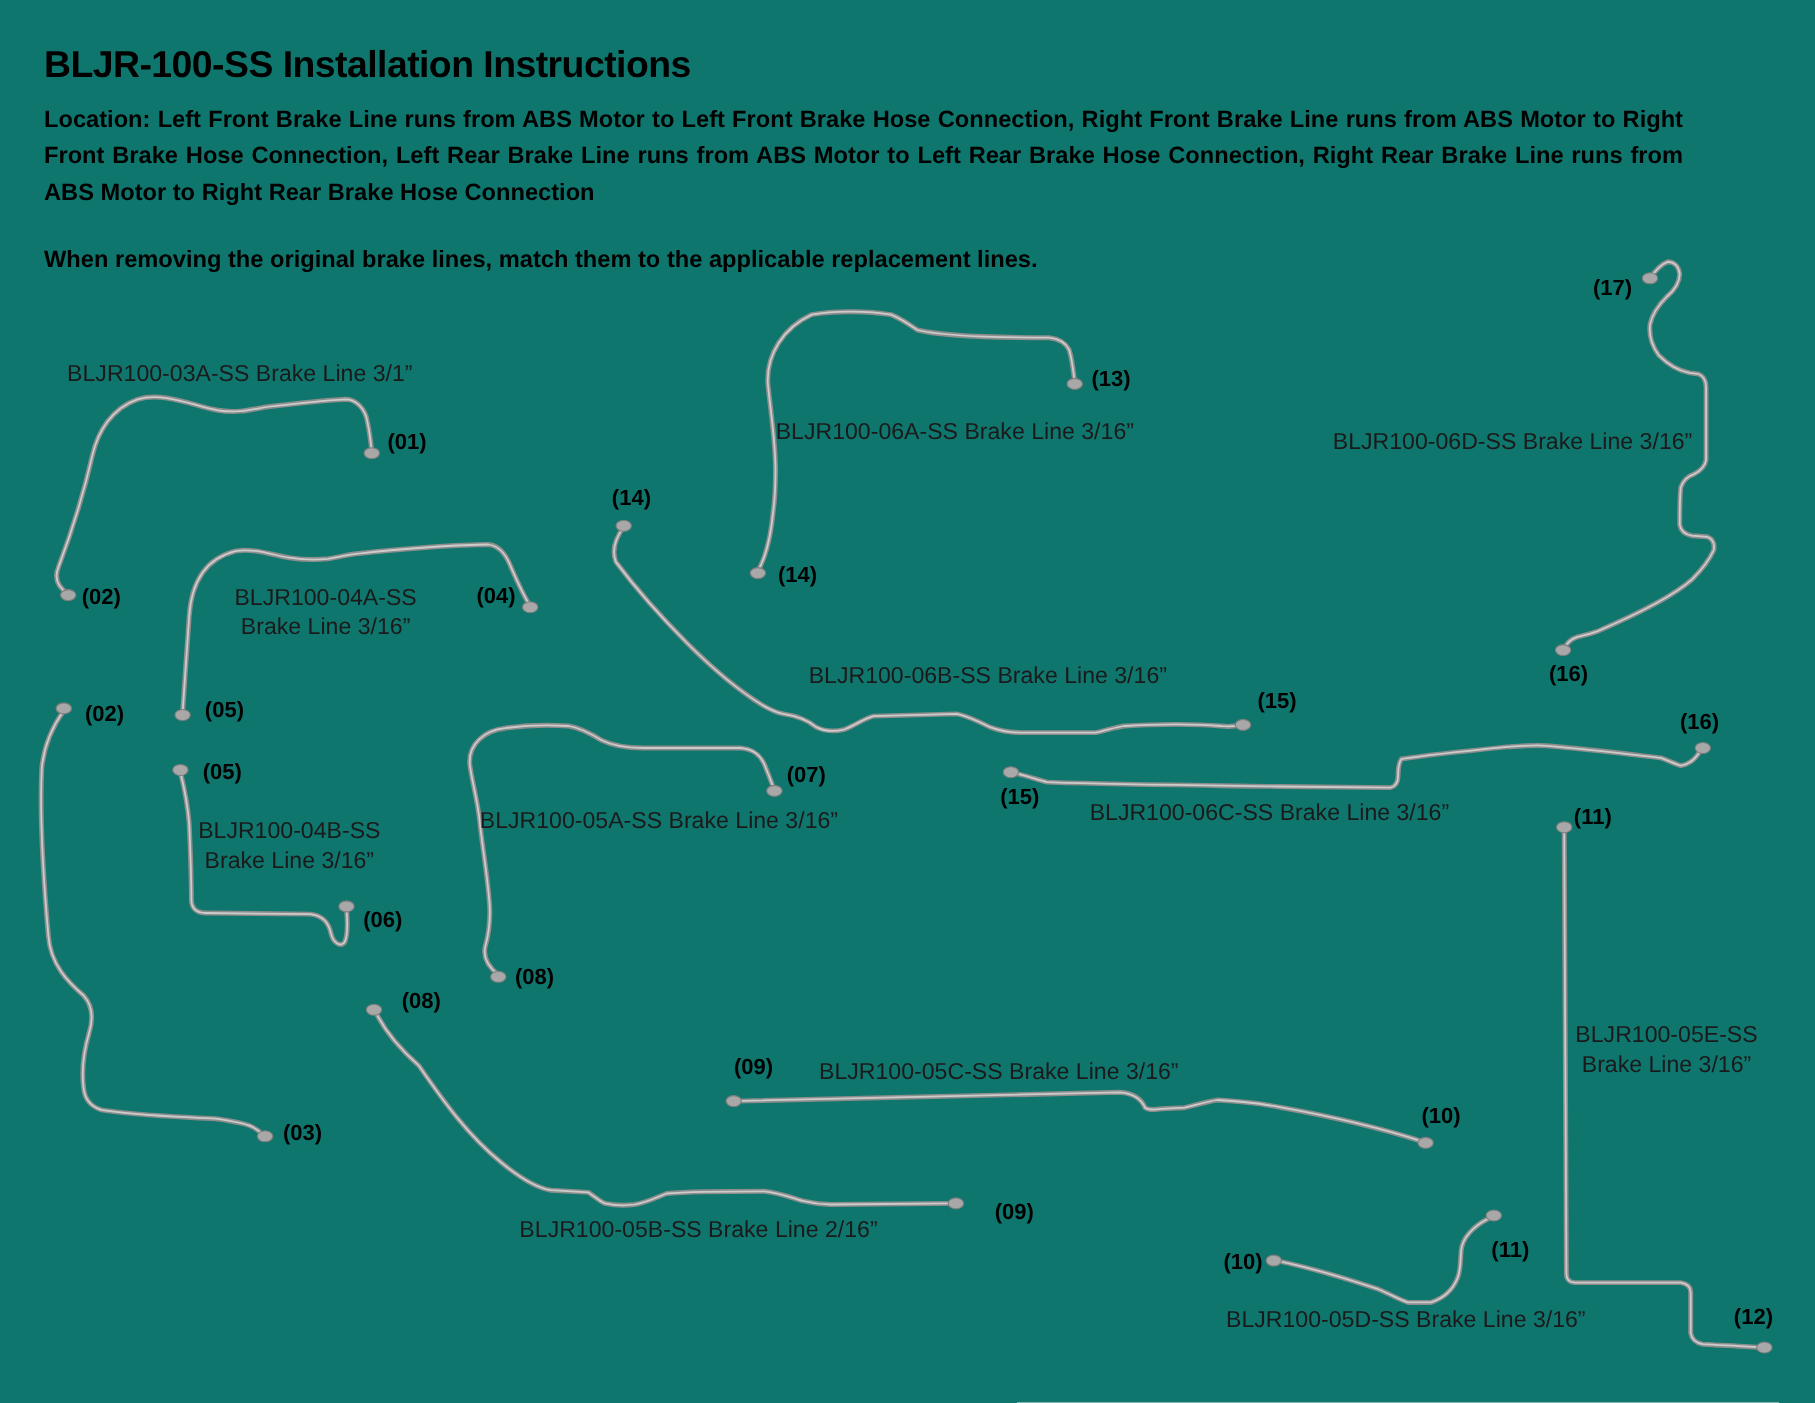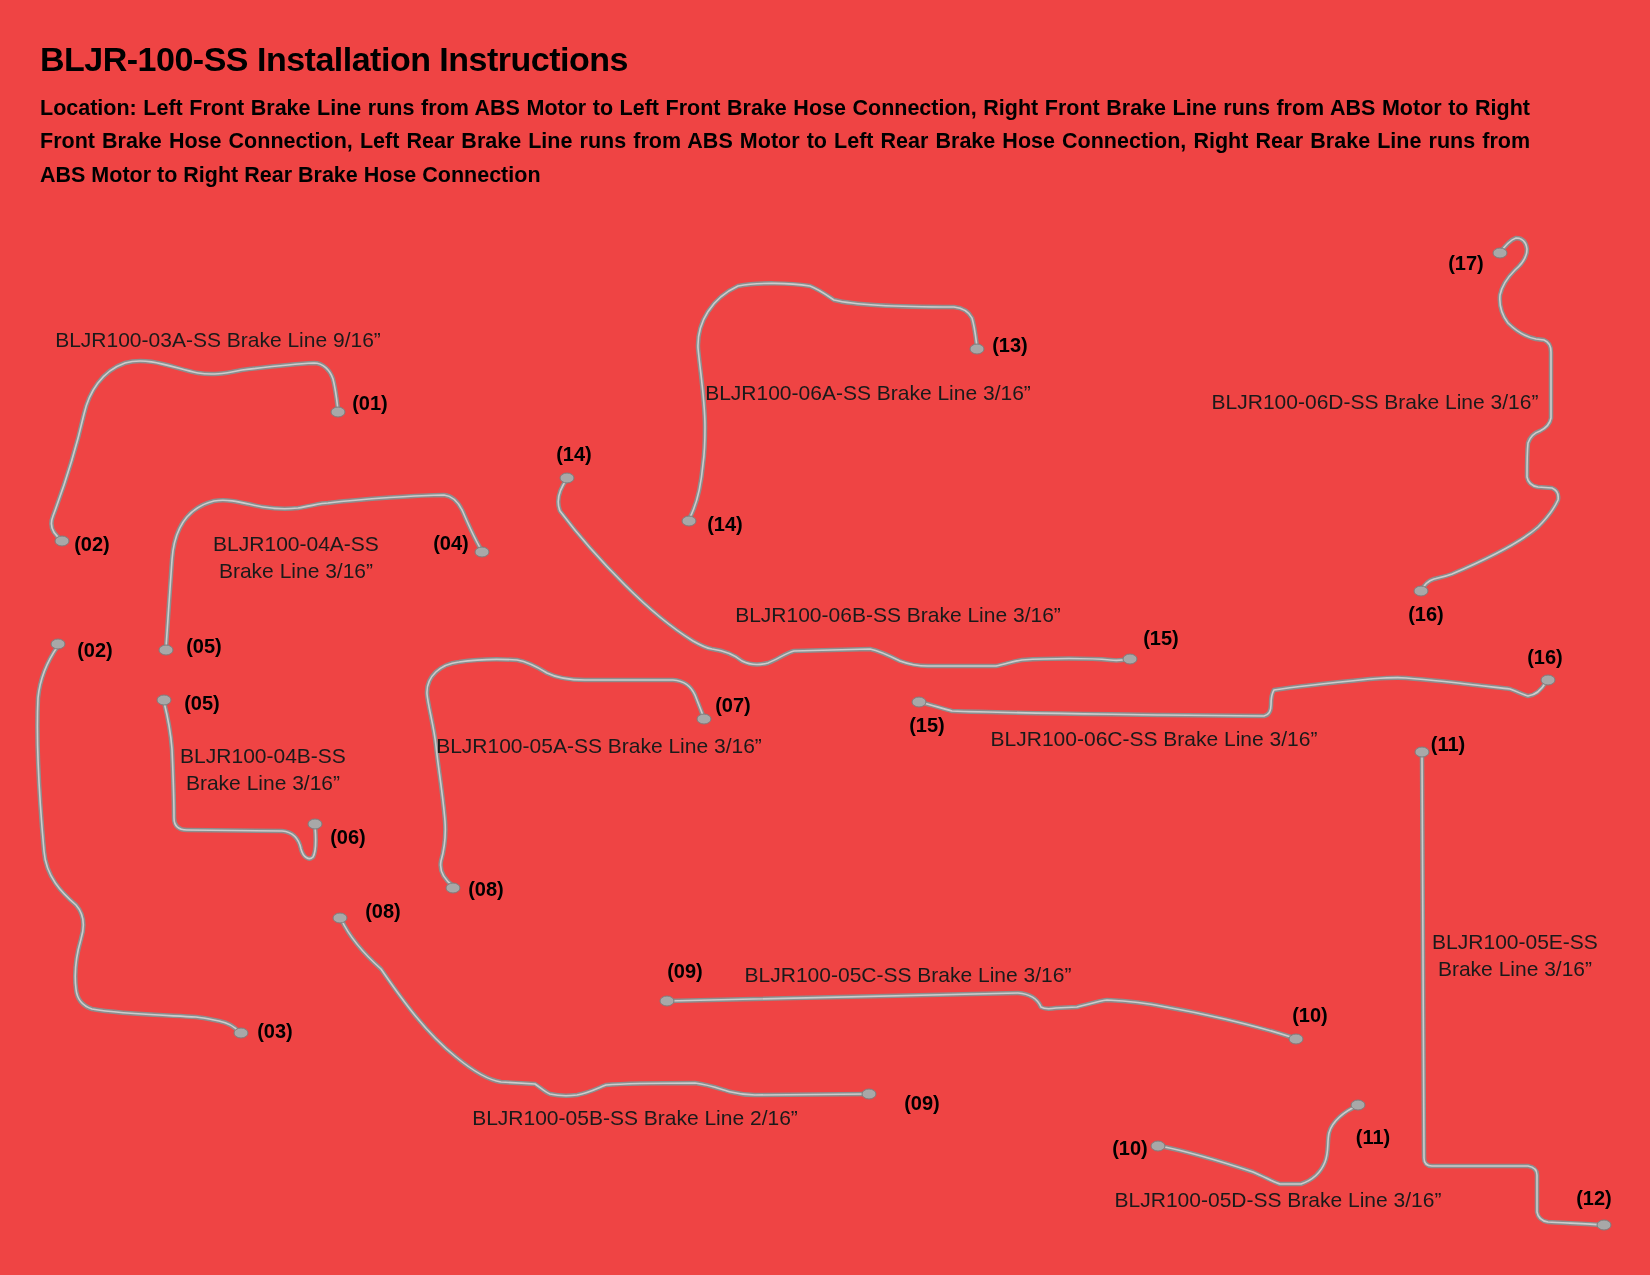--- a/index.html
+++ b/index.html
@@ -1,19 +1,19 @@
 <!DOCTYPE html>
 <html><head>
 <meta charset="utf-8">
 <style>
   html,body{margin:0;padding:0;background:#e8e8e8;}
   .page{
     position:relative;
     width:1650px;height:1275px;
-    background:#ef4444;
+    background:#0f766e;
     font-family:"Liberation Sans", sans-serif;
     color:#000;
     overflow:hidden;
     margin:0 auto;
   }
   .title{
     position:absolute;left:40px;top:40px;margin:0;
     font-size:34px;font-weight:bold;letter-spacing:-0.5px;
   }
   .location{
@@ -41,20 +41,21 @@
     position:absolute;left:78px;top:1150px;
     font-size:20.5px;font-weight:bold;line-height:1.42;
   }
 </style>
 </head>
 <body>
 
 <div class="page">
   <h1 class="title">BLJR-100-SS Installation Instructions</h1>
   <p class="location">Location: Left Front Brake Line runs from ABS Motor to Left Front Brake Hose Connection, Right Front Brake Line runs from ABS Motor to Right Front Brake Hose Connection, Left Rear Brake Line runs from ABS Motor to Left Rear Brake Hose Connection, Right Rear Brake Line runs from ABS Motor to Right Rear Brake Hose Connection</p>
+  <p class="match">When removing the original brake lines, match them to the applicable replacement lines.</p>
 
   <svg id="diagram-svg" viewBox="0 0 1650 1275">
       <g>
         <path d="M 62 540 C 53 534 49 526 53 516 C 62 492 74 458 84 414 C 89 392 102 371 125 363 C 149 356 176 369 198 373 C 216 376 230 372 242 370 C 267 367 296 364 314 363 C 323 363 330 370 333 379 C 336 391 337 402 338 410" fill="none" stroke="#8d8d8d" stroke-width="4.5" stroke-linecap="round" stroke-linejoin="round"></path>
         <path d="M 62 540 C 53 534 49 526 53 516 C 62 492 74 458 84 414 C 89 392 102 371 125 363 C 149 356 176 369 198 373 C 216 376 230 372 242 370 C 267 367 296 364 314 363 C 323 363 330 370 333 379 C 336 391 337 402 338 410" fill="none" stroke="#cccccc" stroke-width="1.6" stroke-linecap="round" stroke-linejoin="round"></path>
         <ellipse cx="62" cy="541" rx="7" ry="5" fill="#a8a8a8" stroke="#7d7d7d" stroke-width="1"></ellipse>
         <ellipse cx="338" cy="412" rx="7" ry="5" fill="#a8a8a8" stroke="#7d7d7d" stroke-width="1"></ellipse>
       </g>
       <g>
         <path d="M 166 648 C 168 620 170 586 172 560 C 174 530 186 508 214 501 C 231 498 249 505 263 507 C 276 509 289 509 298 508 C 311 506 321 503 328 503 C 361 499 421 495 444 495 C 453 496 459 503 463 512 C 469 526 477 543 482 551" fill="none" stroke="#8d8d8d" stroke-width="4.5" stroke-linecap="round" stroke-linejoin="round"></path>
@@ -124,21 +125,21 @@
       </g>
       <g>
         <path d="M 1499 254 C 1504 247 1510 240 1516 238 C 1522 238 1526 242 1527 249 C 1527 257 1522 264 1515 270 C 1508 277 1502 285 1500 295 C 1499 305 1502 315 1508 323 C 1516 331 1526 337 1536 339 L 1544 340 C 1549 342 1551 346 1551 352 L 1551 418 C 1550 424 1546 428 1540 431 C 1534 433 1530 437 1528 443 C 1527 453 1527 467 1527 477 C 1528 483 1532 486 1538 487 L 1552 488 C 1557 490 1559 494 1558 500 C 1554 509 1546 519 1538 527 C 1520 543 1480 562 1452 574 C 1444 577 1438 578 1434 579 C 1428 581 1424 585 1422 590" fill="none" stroke="#8d8d8d" stroke-width="4.5" stroke-linecap="round" stroke-linejoin="round"></path>
         <path d="M 1499 254 C 1504 247 1510 240 1516 238 C 1522 238 1526 242 1527 249 C 1527 257 1522 264 1515 270 C 1508 277 1502 285 1500 295 C 1499 305 1502 315 1508 323 C 1516 331 1526 337 1536 339 L 1544 340 C 1549 342 1551 346 1551 352 L 1551 418 C 1550 424 1546 428 1540 431 C 1534 433 1530 437 1528 443 C 1527 453 1527 467 1527 477 C 1528 483 1532 486 1538 487 L 1552 488 C 1557 490 1559 494 1558 500 C 1554 509 1546 519 1538 527 C 1520 543 1480 562 1452 574 C 1444 577 1438 578 1434 579 C 1428 581 1424 585 1422 590" fill="none" stroke="#cccccc" stroke-width="1.6" stroke-linecap="round" stroke-linejoin="round"></path>
         <ellipse cx="1500" cy="253" rx="7" ry="5" fill="#a8a8a8" stroke="#7d7d7d" stroke-width="1"></ellipse>
         <ellipse cx="1421" cy="591" rx="7" ry="5" fill="#a8a8a8" stroke="#7d7d7d" stroke-width="1"></ellipse>
       </g>
     </svg>
   <div id="labels-layer">
       <div class="part-label" style="left: 218px; top: 340px;">
-        <div>BLJR100-03A-SS Brake Line 9/16”</div>
+        <div>BLJR100-03A-SS Brake Line 3/1”</div>
       </div>
       <div class="part-label" style="left: 296px; top: 557px;">
         <div>BLJR100-04A-SS</div>
         <div>Brake Line 3/16”</div>
       </div>
       <div class="part-label" style="left: 263px; top: 769px;">
         <div>BLJR100-04B-SS</div>
         <div>Brake Line 3/16”</div>
       </div>
       <div class="part-label" style="left: 599px; top: 746px;">

